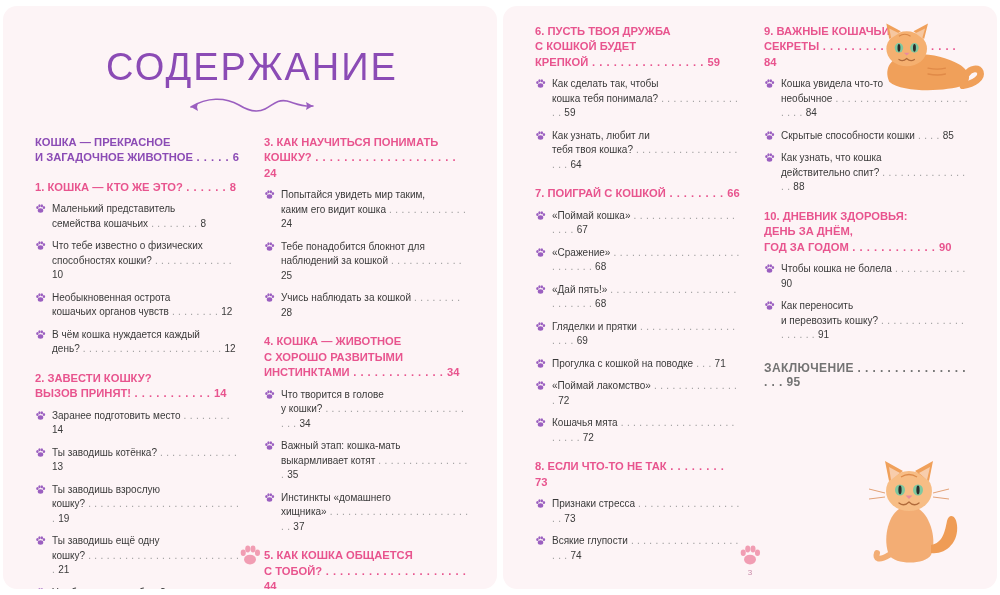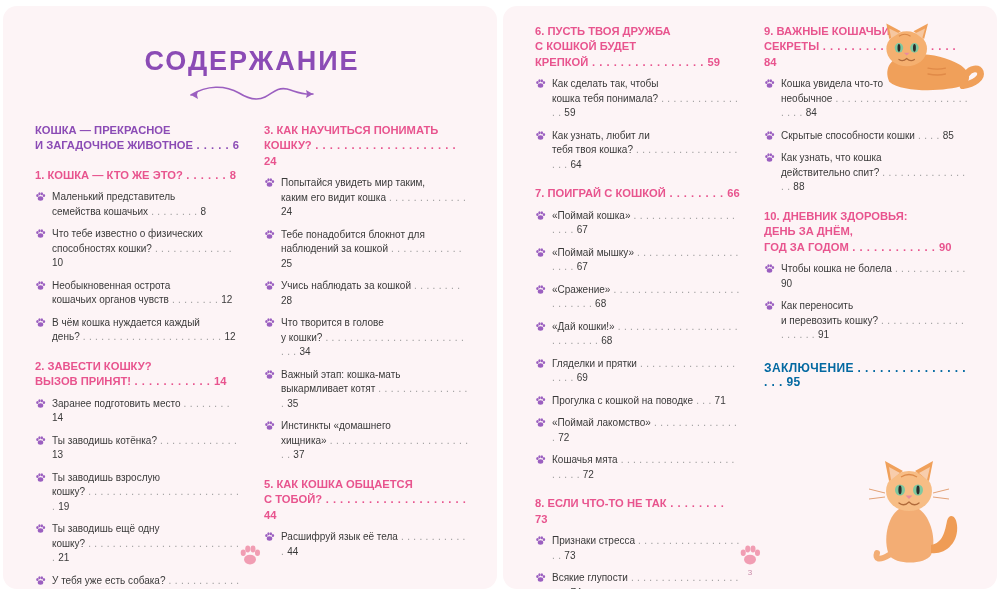--- a/index.html
+++ b/index.html
@@ -30,22 +30,22 @@
     box-sizing: border-box;
     overflow: hidden;
   }
   .page-left { padding: 22px 26px 10px 30px; }
   .page-right { padding: 18px 26px 10px 30px; }
 
   
   .book-title {
     text-align: center;
     color: #8b4bb5;
-    font-size: 27px;
-    font-weight: bold;
+    font-size: 38px;
+    font-weight: normal;
     letter-spacing: 2px;
     margin: 18px 0 6px 0;
   }
   .swirl {
     display: block;
     margin: 0 auto 16px auto;
   }
 
   
   .cols {
@@ -87,21 +87,21 @@
     height: 11px;
     color: #9b5fc0;
     font-size: 10px;
     line-height: 11px;
   }
   .paw svg { display: block; }
   .item .dots { color: #9a9a9a; letter-spacing: .3px; }
   .item .pg { color: #3a3a3a; }
 
   .conclusion {
-    color: #0369a1;
+    color: #737373;
     font-size: 12px;
     font-weight: bold;
     margin-top: 18px;
     letter-spacing: .4px;
   }
 
   
   .paw-bottom {
     position: absolute;
     bottom: 22px;
@@ -257,20 +257,21 @@
             </span><span>Тебе понадобится блокнот для</span><br><span>наблюдений за кошкой</span><span class="dots"> . . . . . . . . . . . . </span><span class="pg">25</span></div>
           <div class="item"><span class="paw">
               <svg viewBox="0 0 32 32" width="11" height="11">
                 <ellipse cx="16" cy="22" rx="8" ry="6.5" fill="currentColor"></ellipse>
                 <ellipse cx="7" cy="13" rx="3.4" ry="4.4" fill="currentColor"></ellipse>
                 <ellipse cx="13" cy="8" rx="3.4" ry="4.6" fill="currentColor"></ellipse>
                 <ellipse cx="20" cy="8" rx="3.4" ry="4.6" fill="currentColor"></ellipse>
                 <ellipse cx="26" cy="13" rx="3.4" ry="4.4" fill="currentColor"></ellipse>
               </svg>
             </span><span>Учись наблюдать за кошкой</span><span class="dots"> . . . . . . . . </span><span class="pg">28</span></div>
+          <div class="chapter"><span>4. КОШКА — ЖИВОТНОЕ</span><br><span>С ХОРОШО РАЗВИТЫМИ</span><br><span>ИНСТИНКТАМИ</span><span class="dots"> . . . . . . . . . . . . . </span><span class="pg">34</span></div>
           <div class="item"><span class="paw">
               <svg viewBox="0 0 32 32" width="11" height="11">
                 <ellipse cx="16" cy="22" rx="8" ry="6.5" fill="currentColor"></ellipse>
                 <ellipse cx="7" cy="13" rx="3.4" ry="4.4" fill="currentColor"></ellipse>
                 <ellipse cx="13" cy="8" rx="3.4" ry="4.6" fill="currentColor"></ellipse>
                 <ellipse cx="20" cy="8" rx="3.4" ry="4.6" fill="currentColor"></ellipse>
                 <ellipse cx="26" cy="13" rx="3.4" ry="4.4" fill="currentColor"></ellipse>
               </svg>
             </span><span>Что творится в голове</span><br><span>у кошки?</span><span class="dots"> . . . . . . . . . . . . . . . . . . . . . . . . . . </span><span class="pg">34</span></div>
           <div class="item"><span class="paw">
@@ -365,39 +366,30 @@
               </svg>
             </span><span>«Поймай кошка»</span><span class="dots"> . . . . . . . . . . . . . . . . . . . . . </span><span class="pg">67</span></div>
           <div class="item"><span class="paw">
               <svg viewBox="0 0 32 32" width="11" height="11">
                 <ellipse cx="16" cy="22" rx="8" ry="6.5" fill="currentColor"></ellipse>
                 <ellipse cx="7" cy="13" rx="3.4" ry="4.4" fill="currentColor"></ellipse>
                 <ellipse cx="13" cy="8" rx="3.4" ry="4.6" fill="currentColor"></ellipse>
                 <ellipse cx="20" cy="8" rx="3.4" ry="4.6" fill="currentColor"></ellipse>
                 <ellipse cx="26" cy="13" rx="3.4" ry="4.4" fill="currentColor"></ellipse>
               </svg>
-            </span><span>«Поймай мышку»</span><span class="dots"> . . . . . . . . . . . . . . . . . . . . . </span><span class="pg">67</span></div>
-          <div class="item"><span class="paw">
-              <svg viewBox="0 0 32 32" width="11" height="11">
-                <ellipse cx="16" cy="22" rx="8" ry="6.5" fill="currentColor"></ellipse>
-                <ellipse cx="7" cy="13" rx="3.4" ry="4.4" fill="currentColor"></ellipse>
-                <ellipse cx="13" cy="8" rx="3.4" ry="4.6" fill="currentColor"></ellipse>
-                <ellipse cx="20" cy="8" rx="3.4" ry="4.6" fill="currentColor"></ellipse>
-                <ellipse cx="26" cy="13" rx="3.4" ry="4.4" fill="currentColor"></ellipse>
-              </svg>
             </span><span>«Сражение»</span><span class="dots"> . . . . . . . . . . . . . . . . . . . . . . . . . . . . </span><span class="pg">68</span></div>
           <div class="item"><span class="paw">
               <svg viewBox="0 0 32 32" width="11" height="11">
                 <ellipse cx="16" cy="22" rx="8" ry="6.5" fill="currentColor"></ellipse>
                 <ellipse cx="7" cy="13" rx="3.4" ry="4.4" fill="currentColor"></ellipse>
                 <ellipse cx="13" cy="8" rx="3.4" ry="4.6" fill="currentColor"></ellipse>
                 <ellipse cx="20" cy="8" rx="3.4" ry="4.6" fill="currentColor"></ellipse>
                 <ellipse cx="26" cy="13" rx="3.4" ry="4.4" fill="currentColor"></ellipse>
               </svg>
-            </span><span>«Дай кошки!»</span><span class="dots"> . . . . . . . . . . . . . . . . . . . . . . . . . . . . </span><span class="pg">68</span></div>
+            </span><span>«Дай пять!»</span><span class="dots"> . . . . . . . . . . . . . . . . . . . . . . . . . . . . </span><span class="pg">68</span></div>
           <div class="item"><span class="paw">
               <svg viewBox="0 0 32 32" width="11" height="11">
                 <ellipse cx="16" cy="22" rx="8" ry="6.5" fill="currentColor"></ellipse>
                 <ellipse cx="7" cy="13" rx="3.4" ry="4.4" fill="currentColor"></ellipse>
                 <ellipse cx="13" cy="8" rx="3.4" ry="4.6" fill="currentColor"></ellipse>
                 <ellipse cx="20" cy="8" rx="3.4" ry="4.6" fill="currentColor"></ellipse>
                 <ellipse cx="26" cy="13" rx="3.4" ry="4.4" fill="currentColor"></ellipse>
               </svg>
             </span><span>Гляделки и прятки</span><span class="dots"> . . . . . . . . . . . . . . . . . . . . </span><span class="pg">69</span></div>
           <div class="item"><span class="paw">

